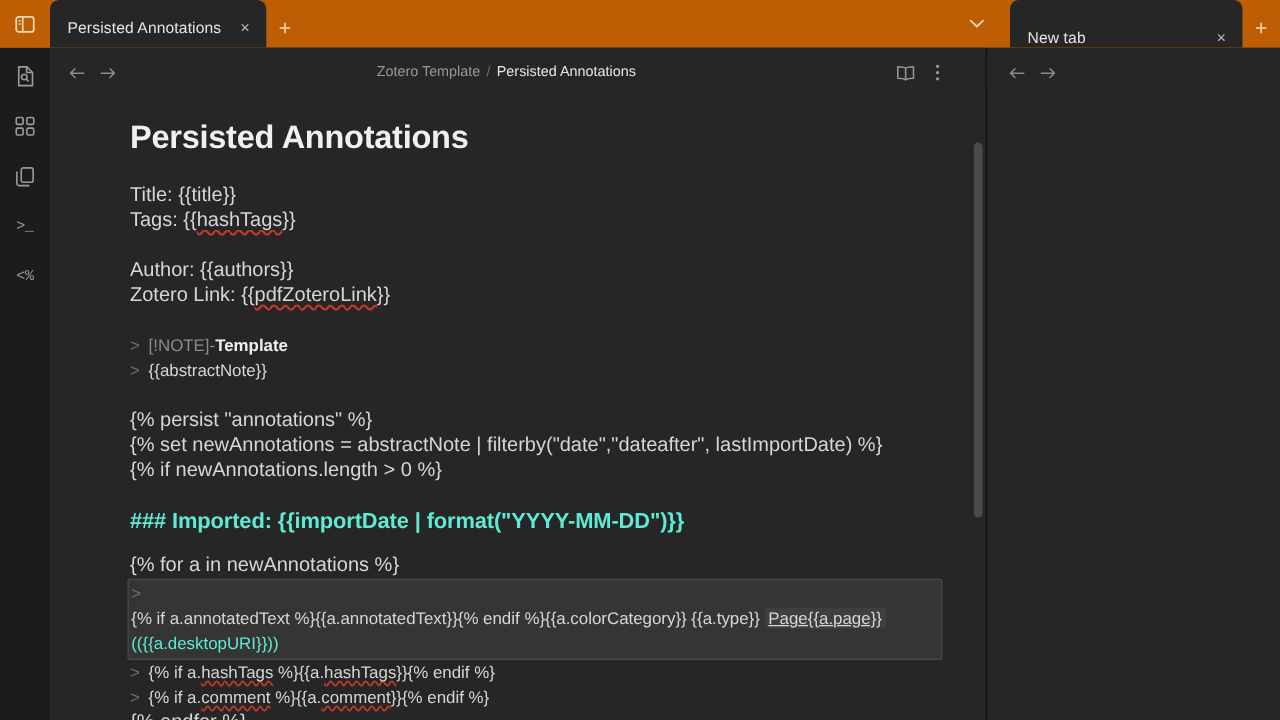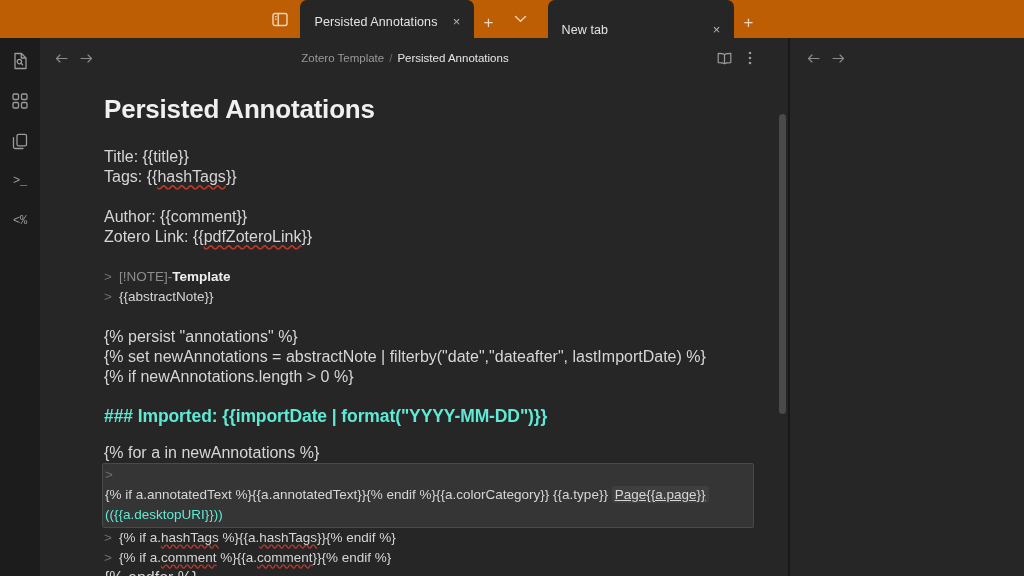--- a/index.html
+++ b/index.html
@@ -12,21 +12,20 @@
     font-family: "Liberation Sans", sans-serif;
   }
 
   #app {
     position: relative;
     width: 1024px;
     height: 576px;
     background: #bd5d04;
     display: flex;
     flex-direction: column;
-    align-items: center;
   }
 
   
   .tabbar {
     position: relative;
     height: 38px;
     background: #bd5d04;
     display: flex;
     align-items: flex-end;
     flex: 0 0 38px;
@@ -396,21 +395,21 @@
       </div>
 
       <div class="editor">
 
         <div class="doc-title">Persisted Annotations</div>
 
         <div id="blocks">
             <div class="line"><span>Title: {{title}}</span></div>
             <div class="line"><span>Tags: {{</span><span class="misspell">hashTags</span><span>}}</span></div>
             <div class="line spacer"></div>
-            <div class="line"><span>Author: {{comment}}</span></div>
+            <div class="line"><span>Author: {{authors}}</span></div>
             <div class="line"><span>Zotero Link: {{</span><span class="misspell">pdfZoteroLink</span><span>}}</span></div>
             <div class="line spacer"></div>
             <div class="quote-line">
               <span class="quote-mark">&gt;</span>
               <span class="callout-tag">[!NOTE]- </span>
               <span class="callout-title">Template</span>
             </div>
             <div class="quote-line">
               <span class="quote-mark">&gt;</span>
               <span>{{abstractNote}}</span>

